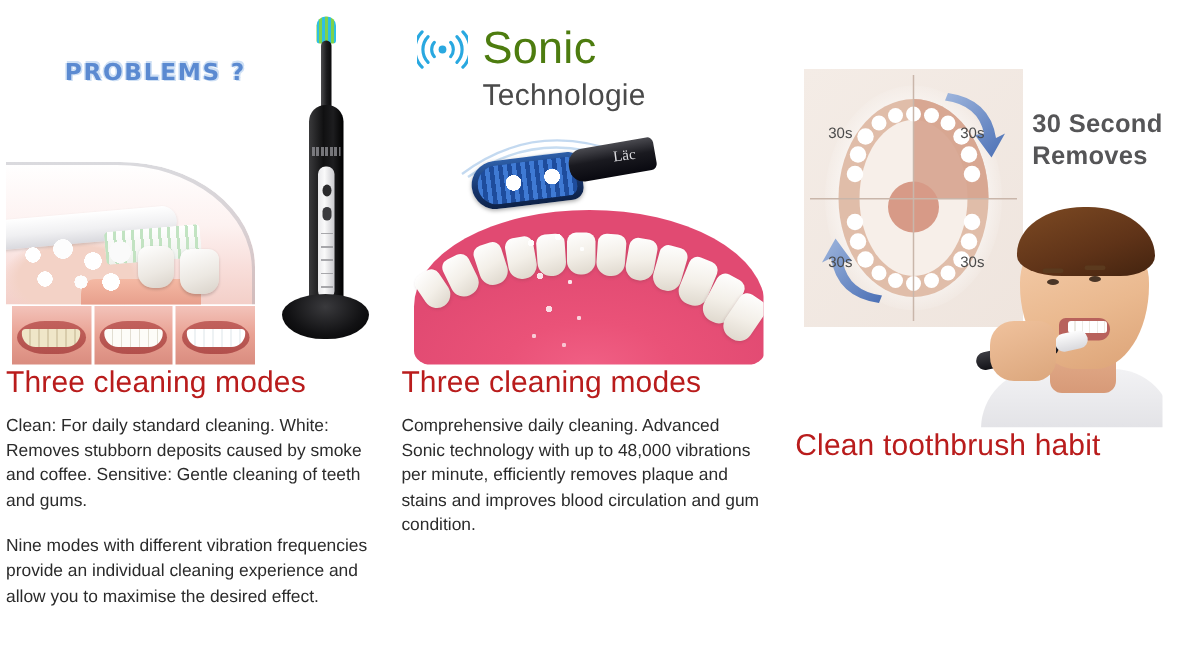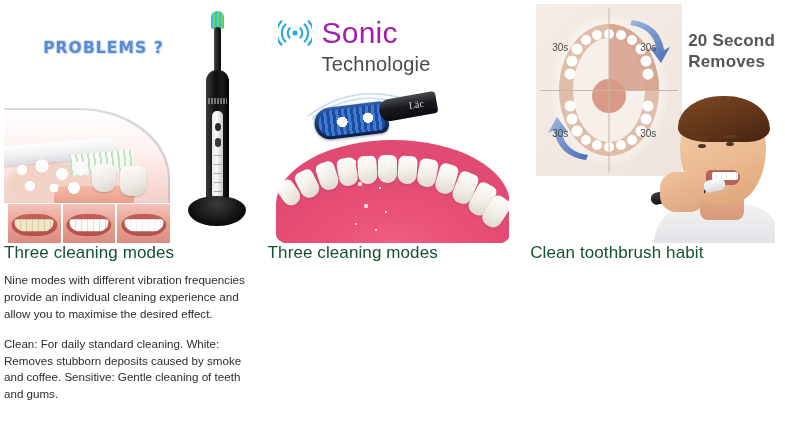--- a/index.html
+++ b/index.html
@@ -24,31 +24,31 @@
     display: flex;
     width: 785px;
   }
   .col {
     width: 261.6px;
     box-sizing: border-box;
     position: relative;
   }
   .col-1 { padding-left: 4px; padding-right: 14px; }
   .col-2 { padding-left: 6px; padding-right: 14px; }
-  .col-3 { padding-left: 7px; padding-right: 10px; }
+  .col-3 { padding-left: 7px; padding-right: 10px; margin-top: 42px; }
 
   .media {
     position: relative;
     height: 243px;
     overflow: hidden;
   }
 
   .heading {
-    font-size: 17px;
-    color: #14532d;
+    font-size: 20px;
+    color: #b91c1c;
     font-weight: 400;
     margin: 0 0 9px 0;
     letter-spacing: 0.1px;
     line-height: 1.2;
   }
   .body-p {
     font-size: 11.6px;
     color: #2b2b2b;
     line-height: 16.6px;
     margin: 0 0 14px 0;
@@ -230,21 +230,21 @@
   .sonic-logo {
     position: absolute;
     left: 10px; top: 18px;
     display: flex;
     align-items: center;
     gap: 10px;
   }
   .sonic-wave { width: 34px; height: 28px; }
   .sonic-word {
     font-size: 30px;
-    color: #a21caf;
+    color: #4d7c0f;
     font-weight: 400;
     letter-spacing: 0.2px;
     line-height: 1;
   }
   .sonic-sub {
     position: absolute;
     left: 54px; top: 53px;
     font-size: 20px;
     color: #4a4a4a;
     letter-spacing: 0.2px;
@@ -472,22 +472,22 @@
           <div class="b-brand"></div>
           <div class="b-panel"></div>
           <div class="b-btn"></div>
           <div class="b-btn2"></div>
           <div class="b-ticks"></div>
           <div class="b-base"></div>
         </div>
       </div>
 
       <h3 class="heading">Three cleaning modes</h3>
+      <p class="body-p">Clean: For daily standard cleaning. White: Removes stubborn deposits caused by smoke and coffee. Sensitive: Gentle cleaning of teeth and gums.</p>
       <p class="body-p">Nine modes with different vibration frequencies provide an individual cleaning experience and allow you to maximise the desired effect.</p>
-      <p class="body-p">Clean: For daily standard cleaning. White: Removes stubborn deposits caused by smoke and coffee. Sensitive: Gentle cleaning of teeth and gums.</p>
     </div>
 
     <div class="col col-2">
       <div class="media">
 
         <div class="sonic-logo">
           <span class="sonic-wave">
             <svg viewBox="0 0 34 28" width="34" height="28" aria-hidden="true">
               <circle cx="17" cy="14" r="2.6" fill="#29a8e0"></circle>
               <path d="M11.6 9.2a7.2 7.2 0 0 0 0 9.6" stroke="#29a8e0" stroke-width="2.1" fill="none" stroke-linecap="round"></path>
@@ -532,20 +532,21 @@
             <div class="c2-bh-bristles"></div>
             <div class="c2-bh-handle"></div>
             <div class="c2-bh-logo">Läc</div>
           </div>
 
           <div class="c2-spray"></div>
         </div>
       </div>
 
       <h3 class="heading">Three cleaning modes</h3>
+      <p class="body-p">Comprehensive daily cleaning. Advanced Sonic technology with up to 48,000 vibrations per minute, efficiently removes plaque and stains and improves blood circulation and gum condition.</p>
     </div>
 
     <div class="col col-3">
       <div class="media">
 
         <div class="c3-diagram">
           <div class="c3-inner-glow"></div>
           <svg viewBox="0 0 146 172" width="146" height="172" style="position:absolute;left:0;top:0;" aria-hidden="true">
             <ellipse cx="73" cy="86" rx="50" ry="66" fill="#e0bda9"></ellipse>
             <ellipse cx="73" cy="86" rx="36" ry="52" fill="#f7efe9"></ellipse>
@@ -590,21 +591,21 @@
             <path d="M50 156 q-28 -4 -32 -30 l-6 3 9 -16 11 15 -6 1 q4 19 26 22 z" fill="url(#ag1)"></path>
           </svg>
 
           <span class="c3-label c3-l1">30s</span>
           <span class="c3-label c3-l2">30s</span>
           <span class="c3-label c3-l3">30s</span>
           <span class="c3-label c3-l4">30s</span>
         </div>
 
         <div class="c3-reminder">
-          <div>20 Second</div>
+          <div>30 Second</div>
           <div>Removes</div>
         </div>
 
         <div class="c3-person">
           <div class="p-shirt"></div>
           <div class="p-neck"></div>
           <div class="p-face"></div>
           <div class="p-hair"></div>
           <div class="p-brow b1"></div>
           <div class="p-brow b2"></div>

